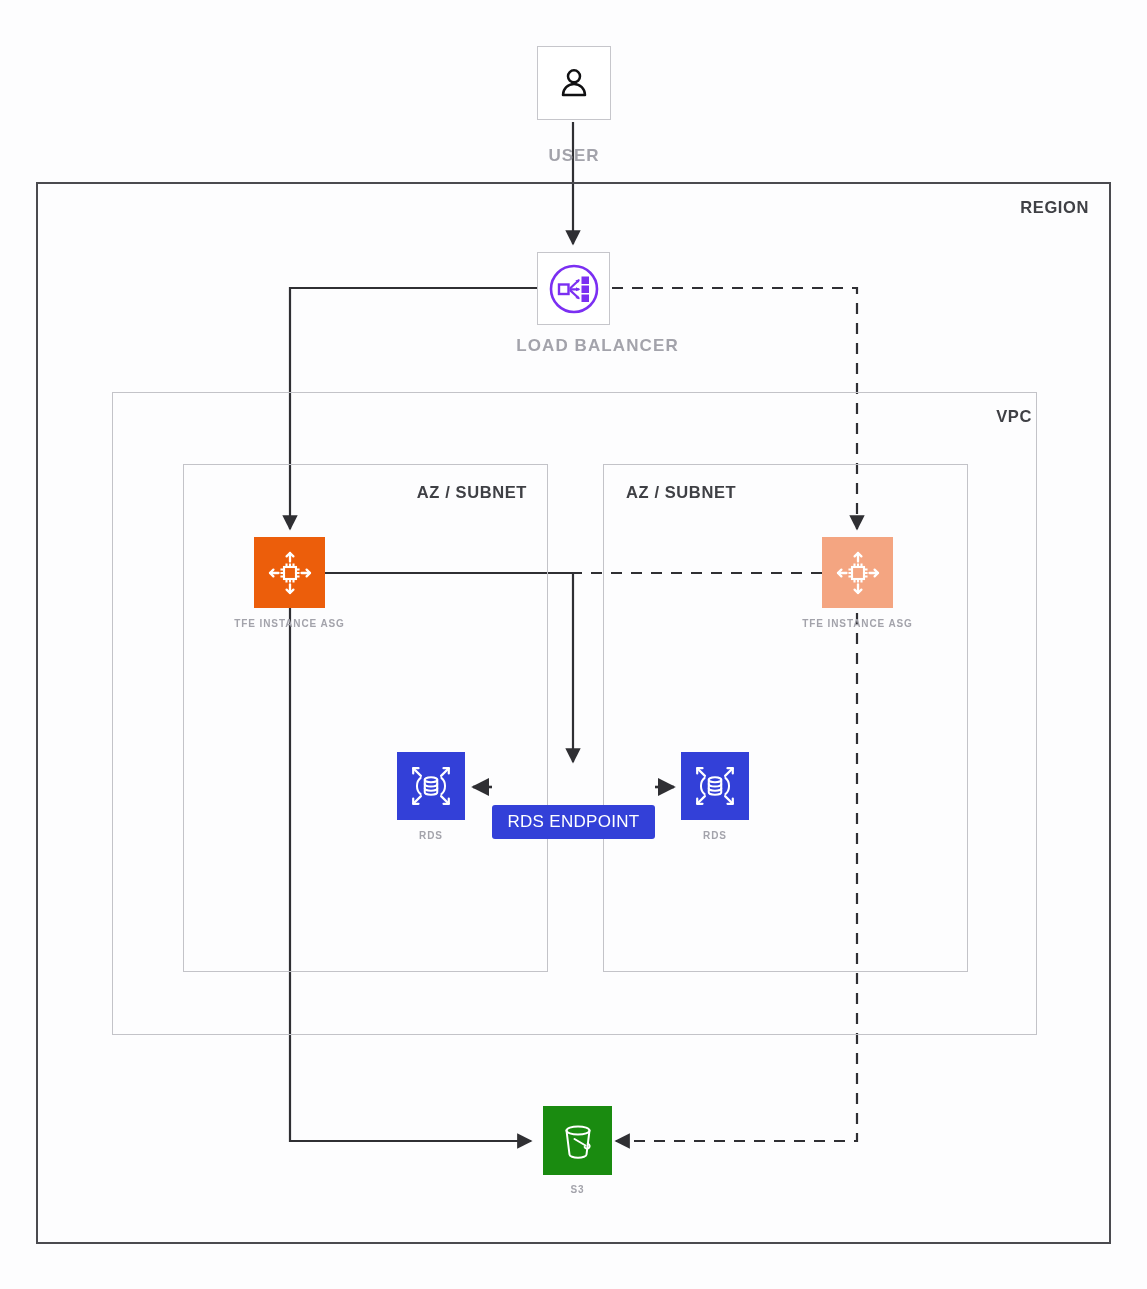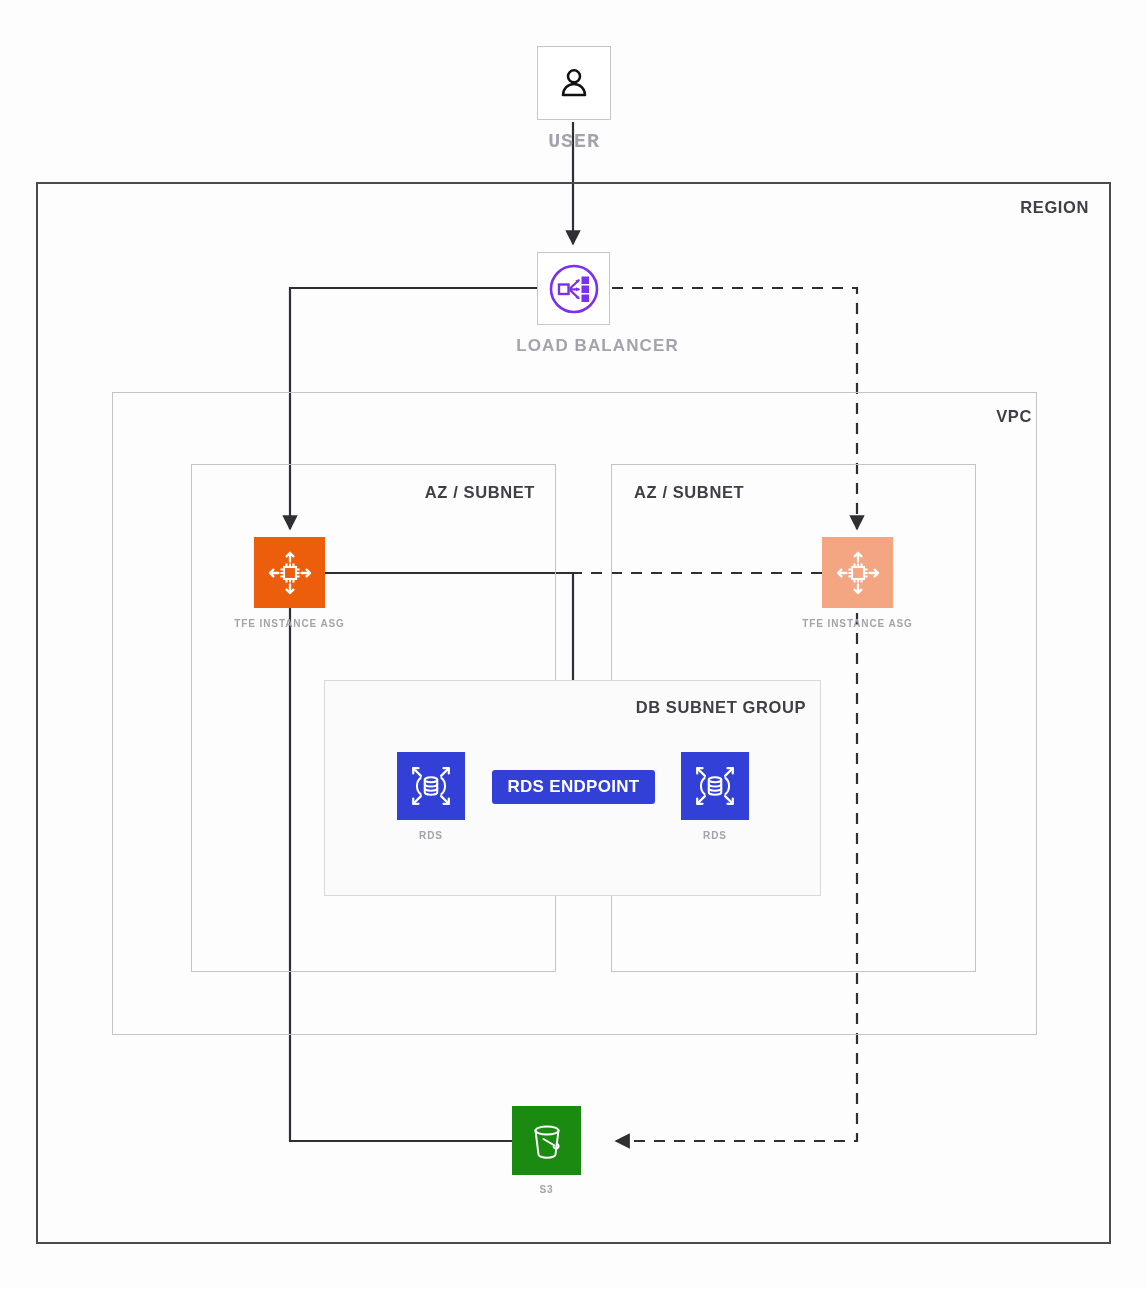--- a/index.html
+++ b/index.html
@@ -46,21 +46,20 @@
 
   .vpc-box {
     left: 112px; top: 392px;
     width: 925px; height: 643px;
     border: 1.6px solid #c3c3c8;
   }
   .vpc-box > .c-label { right: 4px; top: 14px; }
 
   .subnet-box {
     border: 1.6px solid #c3c3c8;
-    margin-left: 8px;
   }
   .subnet-left  { left: 183px; top: 464px; width: 365px; height: 508px; }
   .subnet-right { left: 603px; top: 464px; width: 365px; height: 508px; }
   .subnet-left  > .c-label { right: 20px; top: 18px; }
   .subnet-right > .c-label { left: 22px; top: 18px; }
 
   .dbgroup-box {
     left: 324px; top: 680px;
     width: 497px; height: 216px;
     border: 1.6px solid #d8d8dd;
@@ -91,21 +90,21 @@
     text-align: center;
   }
 
   
   .user-node { left: 537px; top: 46px; width: 74px; height: 74px; }
   .user-node .tile {
     width: 74px; height: 74px;
     border: 1.6px solid #c6c6cb;
     background: #ffffff;
   }
-  .user-node .n-label { top: 84px; font-size: 20px; font-family: Liberation Mono, monospace; }
+  .user-node .n-label { top: 100px; font-size: 17px; }
 
   
   .lb-node { left: 537px; top: 252px; width: 73px; height: 73px; }
   .lb-node .tile {
     width: 73px; height: 73px;
     border: 1.6px solid #c6c6cb;
     background: #ffffff;
   }
   .lb-node .n-label { top: 84px; font-size: 17px; letter-spacing: 1.1px; margin-left: 24px; }
 
@@ -130,26 +129,27 @@
     left: 492px; top: 770px;
     width: 163px; height: 34px;
   }
   .endpoint-node .pill {
     width: 163px; height: 34px;
     background: #3340d8;
     border-radius: 3px;
     display: flex; align-items: center; justify-content: center;
     color: #ffffff;
     font-size: 17px;
-    font-weight: 700;
+    font-weight: 400;
     letter-spacing: 0.3px;
-  }
-
-  
-  .s3-node { left: 512px; top: 1106px; width: 69px; height: 69px; }
+    margin-top: 35px;
+  }
+
+  
+  .s3-node { left: 543px; top: 1106px; width: 69px; height: 69px; }
   .s3-node .tile { width: 69px; height: 69px; background: #1a8b10; }
   .s3-node .n-label { top: 78px; }
 
   svg { display: block; }
 </style>
 </head>
 <body>
 
 <div id="canvas">
 
@@ -188,23 +188,20 @@
   </div>
 
   <div class="container subnet-box subnet-left">
     <span class="c-label">AZ / SUBNET</span>
   </div>
 
   <div class="container subnet-box subnet-right">
     <span class="c-label">AZ / SUBNET</span>
   </div>
 
-  <div class="container dbgroup-box">
-    <span class="c-label">DB SUBNET GROUP</span>
-  </div>
 
   <div class="node user-node">
     <div class="tile">
       <svg width="40" height="40" viewBox="0 0 24 24">
         <circle cx="12" cy="8" r="3.6" fill="none" stroke="#101012" stroke-width="1.5"></circle>
         <path d="M5.4 19.2a6.6 6.6 0 0 1 13.2 0 Z" fill="none" stroke="#101012" stroke-width="1.5" stroke-linejoin="round"></path>
       </svg>
     </div>
     <span class="n-label">USER</span>
   </div>

